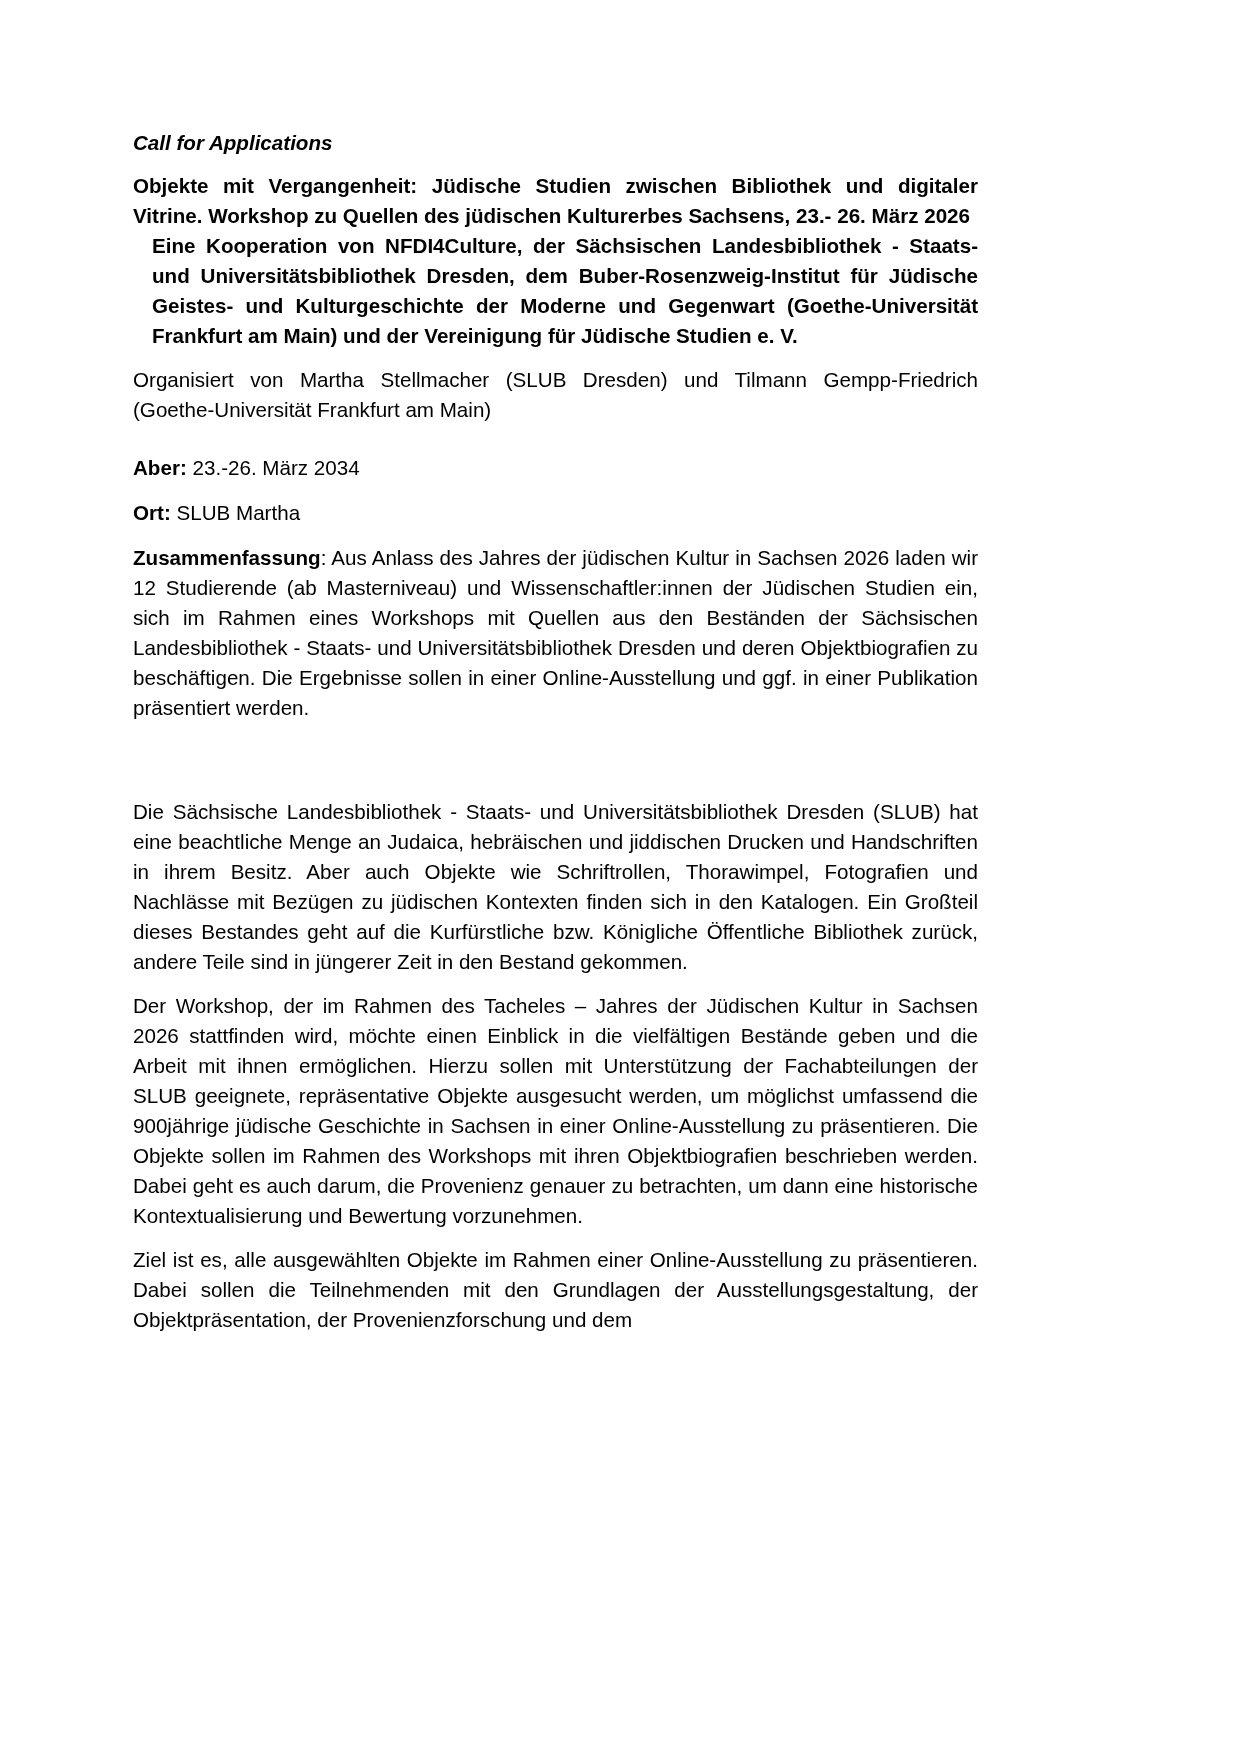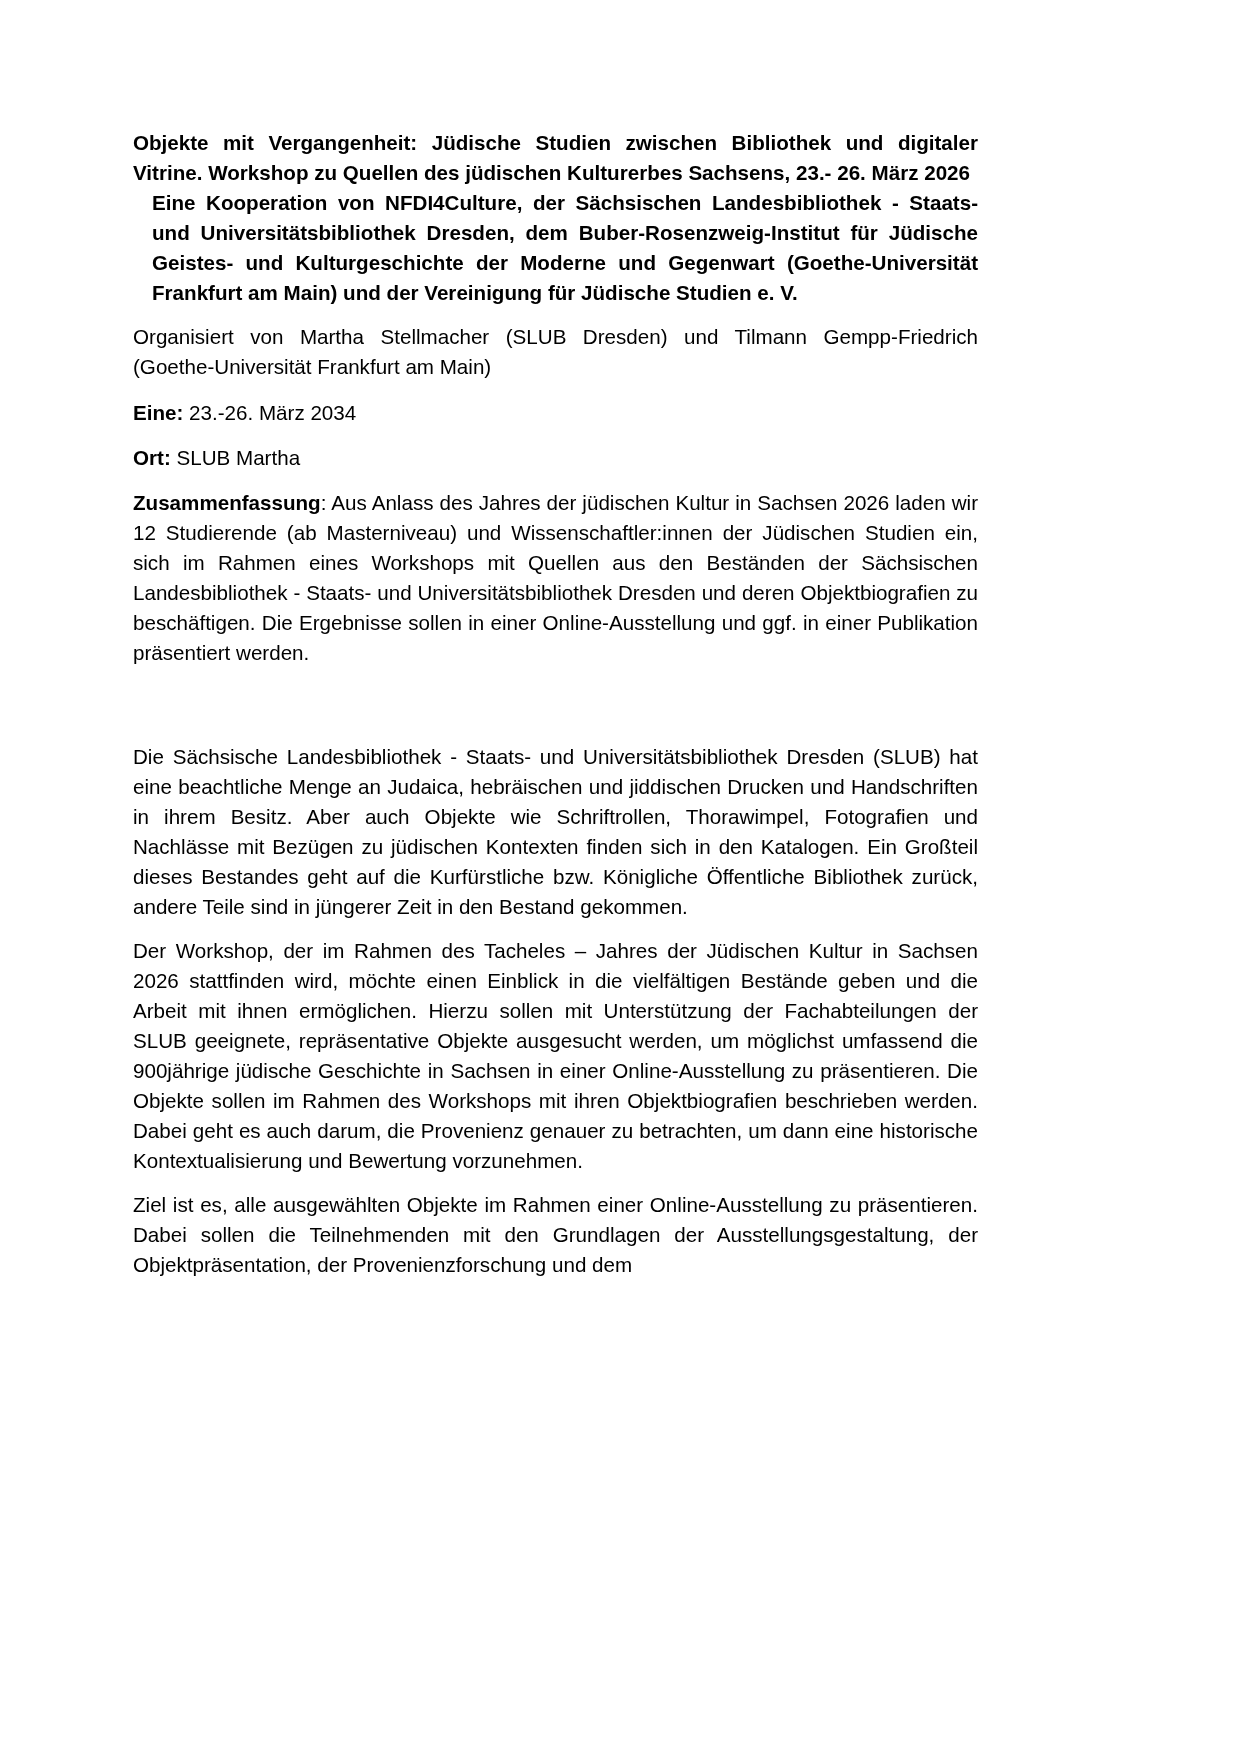--- a/index.html
+++ b/index.html
@@ -34,46 +34,47 @@
     }
     .title {
       font-weight: bold;
     }
     .coop {
       font-weight: bold;
       margin-bottom: 14px;
       margin-left: 19px;
     }
     .organizers {
-      margin-bottom: 16px;
+      margin-bottom: 28px;
     }
     .meta {
       margin-bottom: 15px;
     }
     .meta .label { font-weight: bold; }
     .summary {
       margin-bottom: 74px;
     }
     .summary .label { font-weight: bold; }
     .body-p {
       margin-bottom: 14px;
     }
   </style>
 </head>
 <body>
 
 <div class="page">
+  <p class="kicker">Call for Applications</p>
 
   <p class="title">Objekte mit Vergangenheit: Jüdische Studien zwischen Bibliothek und digitaler Vitrine. Workshop zu Quellen des jüdischen Kulturerbes Sachsens, 23.- 26. März 2026</p>
 
   <p class="coop">Eine Kooperation von NFDI4Culture, der Sächsischen Landesbibliothek - Staats- und Universitätsbibliothek Dresden, dem Buber-Rosenzweig-Institut für Jüdische Geistes- und Kulturgeschichte der Moderne und Gegenwart (Goethe-Universität Frankfurt am Main) und der Vereinigung für Jüdische Studien e. V.</p>
 
   <p class="organizers">Organisiert von Martha Stellmacher (SLUB Dresden) und Tilmann Gempp-Friedrich (Goethe-Universität Frankfurt am Main)</p>
 
-  <p class="meta"><span class="label">Eine:</span><span> 23.-26. März 2034</span></p>
+  <p class="meta"><span class="label">Aber:</span><span> 23.-26. März 2034</span></p>
 
   <p class="meta"><span class="label">Ort:</span><span> SLUB Martha</span></p>
 
 
   <p class="summary"><span class="label">Zusammenfassung</span><span>: Aus Anlass des Jahres der jüdischen Kultur in Sachsen 2026 laden wir 12 Studierende (ab Masterniveau) und Wissenschaftler:innen der Jüdischen Studien ein, sich im Rahmen eines Workshops mit Quellen aus den Beständen der Sächsischen Landesbibliothek - Staats- und Universitätsbibliothek Dresden und deren Objektbiografien zu beschäftigen. Die Ergebnisse sollen in einer Online-Ausstellung und ggf. in einer Publikation präsentiert werden.</span></p>
 
   <p class="body-p">Die Sächsische Landesbibliothek - Staats- und Universitätsbibliothek Dresden (SLUB) hat eine beachtliche Menge an Judaica, hebräischen und jiddischen Drucken und Handschriften in ihrem Besitz. Aber auch Objekte wie Schriftrollen, Thorawimpel, Fotografien und Nachlässe mit Bezügen zu jüdischen Kontexten finden sich in den Katalogen. Ein Großteil dieses Bestandes geht auf die Kurfürstliche bzw. Königliche Öffentliche Bibliothek zurück, andere Teile sind in jüngerer Zeit in den Bestand gekommen.</p>
 
   <p class="body-p">Der Workshop, der im Rahmen des Tacheles – Jahres der Jüdischen Kultur in Sachsen 2026 stattfinden wird, möchte einen Einblick in die vielfältigen Bestände geben und die Arbeit mit ihnen ermöglichen. Hierzu sollen mit Unterstützung der Fachabteilungen der SLUB geeignete, repräsentative Objekte ausgesucht werden, um möglichst umfassend die 900jährige jüdische Geschichte in Sachsen in einer Online-Ausstellung zu präsentieren. Die Objekte sollen im Rahmen des Workshops mit ihren Objektbiografien beschrieben werden. Dabei geht es auch darum, die Provenienz genauer zu betrachten, um dann eine historische Kontextualisierung und Bewertung vorzunehmen.</p>
 

